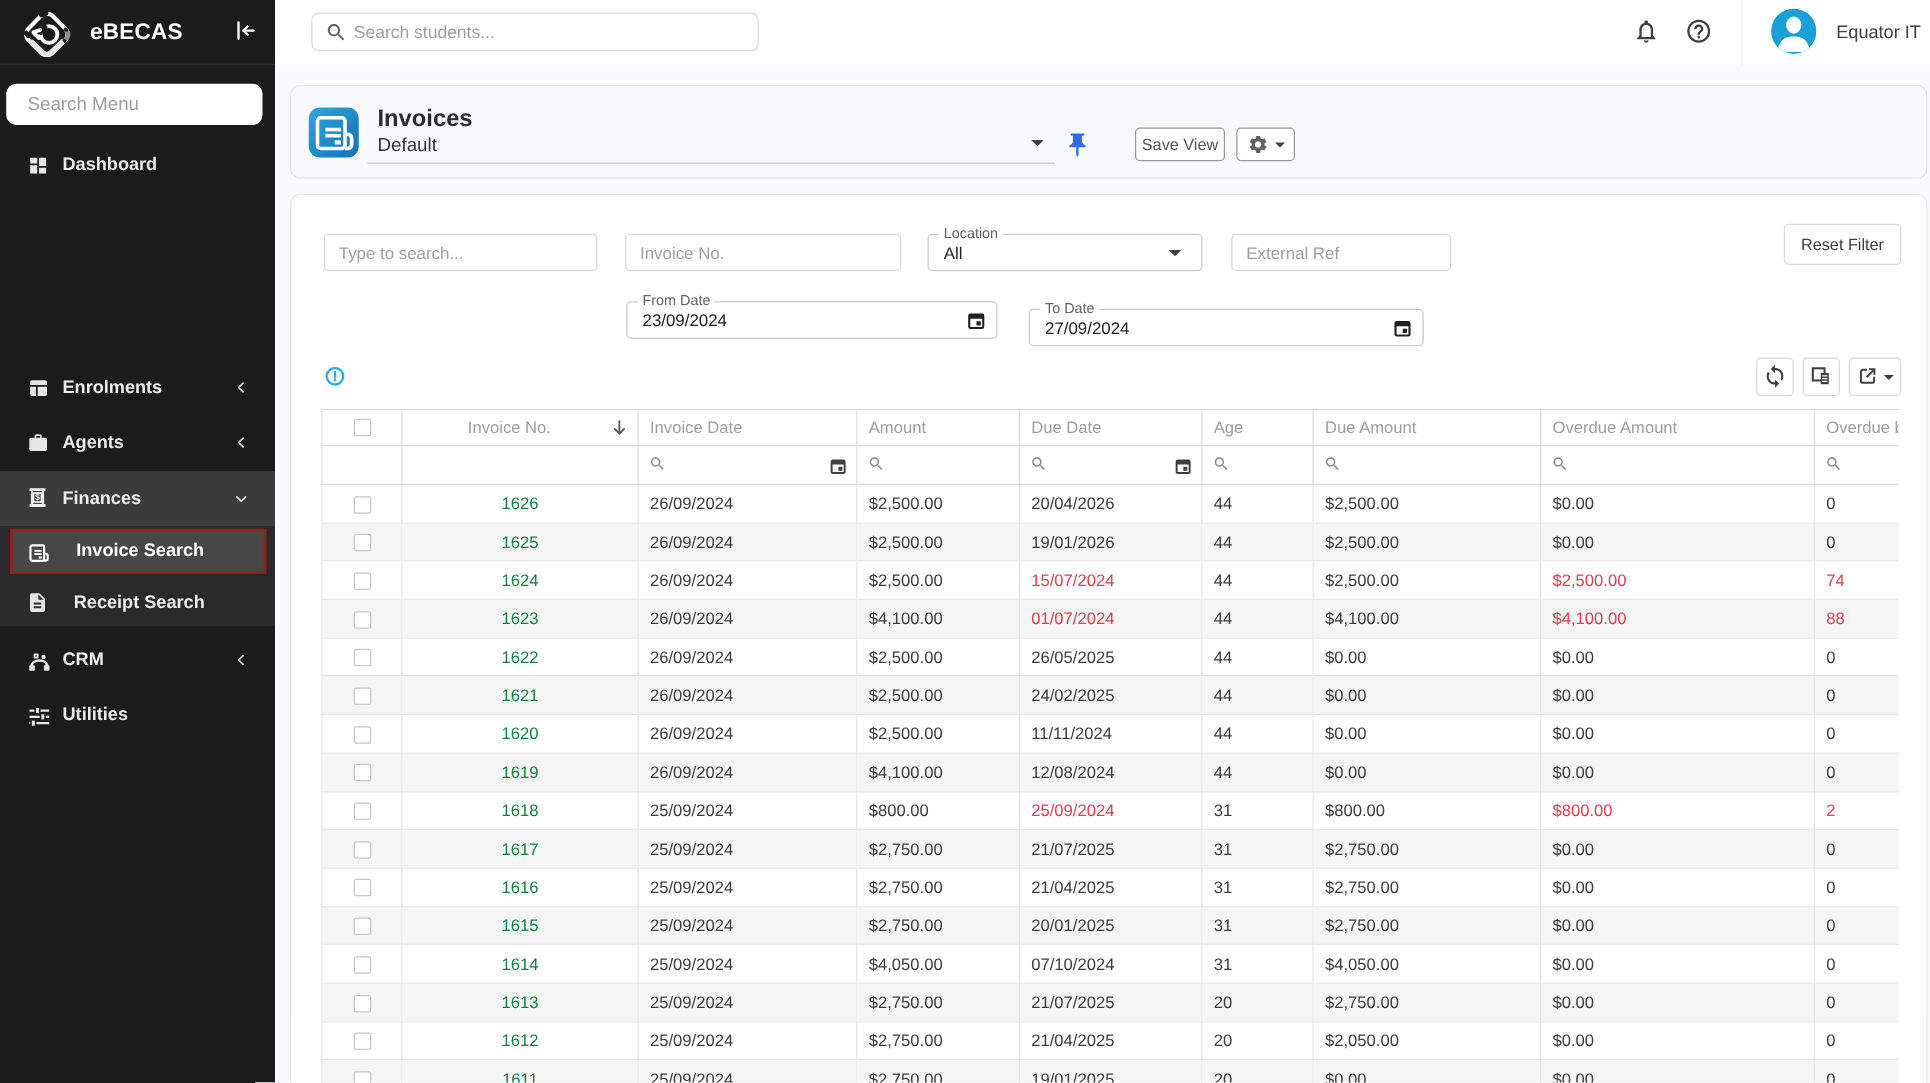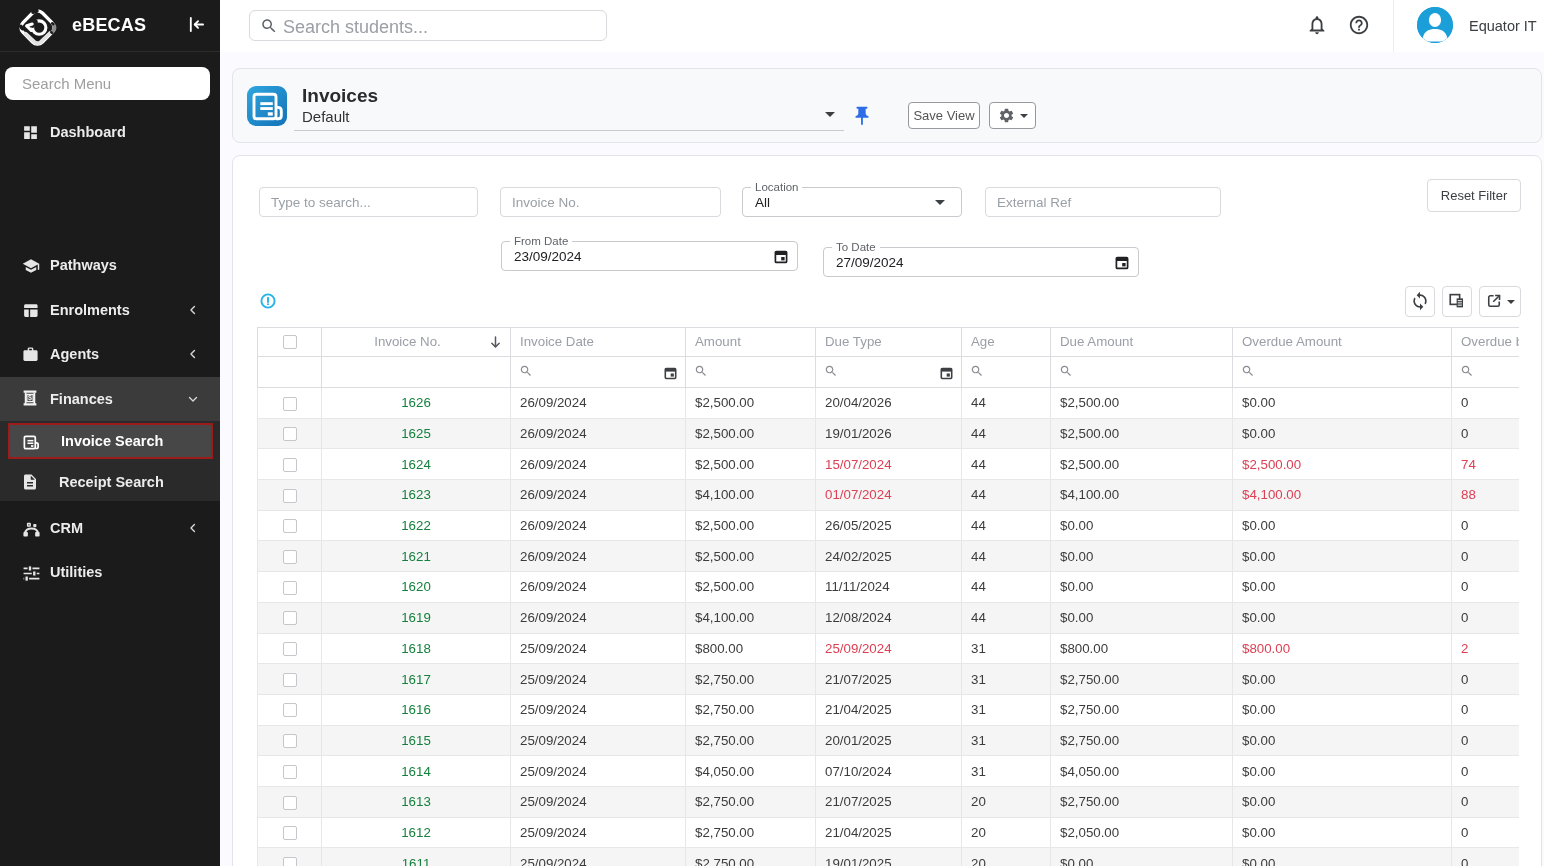--- a/index.html
+++ b/index.html
@@ -23,21 +23,21 @@
 #mi-invsearch { position:absolute; left:8px; top:2px; width:205px; height:36px; background:#474747; border:2px solid #9c1b1b; }
 #mi-invsearch .ic { position:absolute; left:12px; top:8px; }
 #mi-invsearch .tx { position:absolute; left:51px; top:8px; font-size:14.5px; font-weight:bold; color:#fff; }
 #mi-rcpt { position:absolute; left:0; top:42px; width:220px; height:38px;padding-left:36px; }
 #mi-rcpt .ic { position:absolute; left:21px; top:10px; }
 #mi-rcpt .tx { position:absolute; left:59px; top:11px; font-size:14.5px; font-weight:bold; color:#ececec; }
 
 
 #topbar { position:absolute; left:220px; top:0; width:1324px; height:52px; background:#fff; }
 #tb-search { position:absolute; left:29px; top:10px; width:358px; height:31px; border:1px solid #d9d9de; border-radius:6px; background:#fff; }
-#tb-search span { position:absolute; left:33px; top:6px; font-size:18px; color:#9aa0a6; }
+#tb-search span { position:absolute; left:33px; top:6px; font-size:14px; color:#9aa0a6; }
 #tb-search svg { position:absolute; left:10px; top:7px; }
 #tb-div { position:absolute; left:1173px; top:0px; width:1px; height:52px; background:#ececf1; }
 #tb-avatar { position:absolute; left:1197px; top:7px; width:36px; height:36px; border-radius:50%; background:#1b9fd8; overflow:hidden; }
 #tb-name { position:absolute; left:1249px; top:18px; font-size:14.5px; color:#3c4043; }
 
 
 #card1 { position:absolute; left:232px; top:68px; width:1310px; height:75px; background:#f8f9fb; border:1px solid #e3e4ea; border-radius:8px; }
 #card2 { position:absolute; left:232px; top:155px; width:1310px; height:720px; background:#fff; border:1px solid #e3e4ea; border-radius:8px; }
 
 #c1-icon { position:absolute; left:14px; top:17px; width:40px; height:40px; border-radius:9px; background:linear-gradient(135deg,#2fa6de 0%,#1272b8 100%); }
@@ -102,26 +102,20 @@
         </svg></div>
   </div>
   <div id="sb-search">
       <span>Search Menu</span>
     </div>
   <div class="mi" style="top:110px">
       <span class="ic"><svg width="17" height="17" viewBox="0 0 24 24" fill="#e6e6e6">
           <path d="M3 9.5h8V3H3v6.5zm0 11.5h8v-9.5H3V21zm10 0h8v-6.5h-8V21zm0-18v9.5h8V3h-8z"></path>
         </svg></span>
       <span class="tx">Dashboard</span>
-    </div>
-  <div class="mi" style="top:243px">
-      <span class="ic"><svg width="18" height="18" viewBox="0 0 24 24" fill="#e6e6e6">
-          <path d="M5 13.18v4L12 21l7-3.82v-4L12 17l-7-3.82zM12 3L1 9l11 6 9-4.91V17h2V9L12 3z"></path>
-        </svg></span>
-      <span class="tx">Pathways</span>
     </div>
   <div class="mi" style="top:288px">
       <span class="ic"><svg width="17" height="17" viewBox="0 0 24 24" fill="#e6e6e6">
           <path d="M21 3H5c-1.1 0-2 .9-2 2v3.5h19V5c0-1.1-.9-2-2-2zM3 10.5V19c0 1.1.9 2 2 2h4.5V10.5H3zM11.5 21H20c1.1 0 2-.9 2-2v-8.5H11.5V21z"></path>
         </svg></span>
       <span class="tx">Enrolments</span>
       <span class="ch"><svg width="14" height="14" viewBox="0 0 24 24" fill="none" stroke="#d6d6d6" stroke-width="2.4" stroke-linecap="round" stroke-linejoin="round">
           <path d="M14.5 6l-6 6 6 6"></path>
         </svg></span>
     </div>
@@ -252,21 +246,21 @@
       <span class="ph">Type to search...</span>
     </div>
   <div class="finput" style="left:267px; top:31px; width:221px;">
       <span class="ph">Invoice No.</span>
     </div>
   <div class="fset" style="left:509px; top:31px; width:220px;">
       <span class="lbl">Location</span>
       <span class="val">All</span>
       <span class="caret" style="position:absolute;left:192px;top:12px"></span>
     </div>
-  <div class="finput" style="left:752px; top:31px; width:236px;">
+  <div class="finput" style="left:752px; top:31px; width:176px;">
       <span class="ph">External Ref</span>
     </div>
   <div id="btn-reset">Reset Filter</div>
   <div class="fset" style="left:268px; top:85px; width:297px;">
       <span class="lbl">From Date</span>
       <span class="val">23/09/2024</span>
       <span style="position:absolute;right:9px;top:7px"><svg width="14" height="15" viewBox="0 0 14 15">
           <rect x="1.4" y="2.6" width="11.2" height="10.8" rx="1" fill="none" stroke="#202124" stroke-width="1.7"></rect>
           <rect x="1.4" y="2.6" width="11.2" height="3.4" fill="#202124"></rect>
           <rect x="7.2" y="8" width="3.4" height="3.4" fill="#202124"></rect>
@@ -322,21 +316,21 @@
         </colgroup>
   <thead>
     <tr>
             <th class="ck"><span class="cbx"></span></th>
             <th style="text-align:center;position:relative;padding-right:26px">Invoice No.<span style="position:absolute;right:8px;top:7px"><svg width="13" height="14" viewBox="0 0 13 14" fill="none" stroke="#55595f" stroke-width="1.5" stroke-linecap="round" stroke-linejoin="round">
                   <path d="M6.5 2v9.5"></path>
                   <path d="M2.8 8.2l3.7 3.7 3.7-3.7"></path>
                 </svg></span></th>
             <th>Invoice Date</th>
             <th>Amount</th>
-            <th>Due Type</th>
+            <th>Due Date</th>
             <th>Age</th>
             <th>Due Amount</th>
             <th>Overdue Amount</th>
             <th>Overdue by</th>
           </tr>
     <tr class="frow">
             <td class="ck"></td>
             <td></td>
             <td><span class="fm"><svg width="14" height="14" viewBox="0 0 24 24" fill="#8a8a92">
                   <path d="M15.5 14h-.79l-.28-.27C15.41 12.59 16 11.11 16 9.5 16 5.91 13.09 3 9.5 3S3 5.91 3 9.5 5.91 16 9.5 16c1.61 0 3.09-.59 4.23-1.57l.27.28v.79l5 4.99L20.49 19l-4.99-5zm-6 0C7.01 14 5 11.99 5 9.5S7.01 5 9.5 5 14 7.01 14 9.5 11.99 14 9.5 14z"></path>

